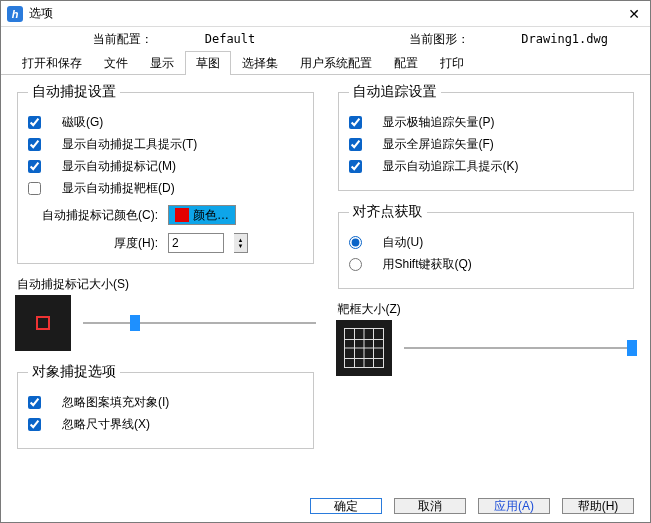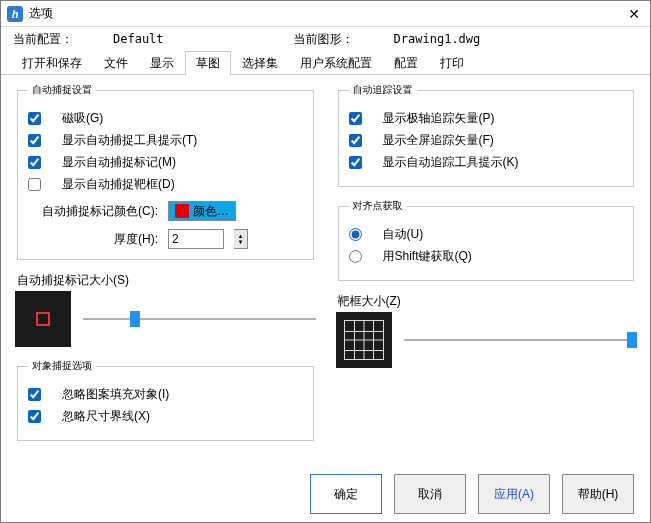--- a/index.html
+++ b/index.html
@@ -18,35 +18,35 @@
     height:26px; display:flex; align-items:center; justify-content:space-between;
     padding:0 6px; border-bottom:1px solid #dcdcdc;
   }
   .title-left { display:flex; align-items:center; gap:6px; }
   .app-icon {
     width:16px; height:16px; background:#2a7bdc; border-radius:3px;
     display:flex; align-items:center; justify-content:center;
     color:#fff; font-style:italic; font-weight:bold; font-size:11px;
   }
   .close-x { font-size:14px; width:20px; text-align:center; cursor:default; }
-  .inforow { height:24px; display:flex; align-items:center; padding:0 12px; gap:10px; }
+  .inforow { height:24px; display:flex; align-items:center; padding:0 12px; gap:22px;justify-content:flex-end; }
   .inforow .lbl { }
   .inforow .val { font-family:"SimSun", monospace; margin-right:30px; }
   .tabs { display:flex; border-bottom:1px solid #c8c8c8; padding:0 10px; height:24px; align-items:flex-end; }
   .tab {
     padding:3px 10px; border:1px solid transparent; border-bottom:none;
     position:relative; top:1px; cursor:default;
   }
   .tab.active { border-color:#c8c8c8; background:#fff; }
   .content { padding:8px 14px 4px 14px; display:flex; gap:20px; }
   .col { flex:1; display:flex; flex-direction:column; gap:12px; }
   fieldset {
     border:1px solid #c8c8c8; border-radius:0; padding:8px 10px 10px 10px;
   }
-  legend { padding:0 4px; font-size:10px; }
+  legend { padding:0 4px; font-size:14px; }
   .chk-row { margin:5px 0; display:flex; align-items:center; gap:21px; }
   .chk-row input[type=checkbox], .chk-row input[type=radio] { margin:0; accent-color:#0a64c8; }
   .inline-row { display:flex; align-items:center; gap:10px; margin-top:8px; }
   .lbl-r { text-align:right; white-space:nowrap; }
   .color-btn {
     display:inline-flex; align-items:center; gap:4px;
     border:1px solid #888; padding:4px 6px; background:#0ea5e9; height:20px;
   }
   .swatch { width:14px; height:14px; display:inline-block; }
   .num-input {
@@ -71,21 +71,21 @@
   .target-grid::after  { top:50%; left:0; right:0; height:1px; transform:translateY(-.5px);}
   .target-grid .hline { position:absolute; left:0; right:0; height:1px; background:#ddd; }
   .target-grid .vline { position:absolute; top:0; bottom:0; width:1px; background:#ddd; }
   .slider {
     flex:1; height:18px; position:relative; background:transparent;
   }
   .slider .track { position:absolute; left:0; right:0; top:8px; height:2px; background:#b0b0b0;}
   .slider .thumb { position:absolute; top:1px; width:10px; height:16px; background:#1e90ff;}
   .btnbar { position:absolute; left:0; right:0; bottom:8px; display:flex; justify-content:flex-end; gap:12px; padding:0 16px; }
   .btn {
-    min-width:72px; height:40px; border:1px solid #888; background:#efefef;
+    min-width:72px; height:16px; border:1px solid #888; background:#efefef;
     display:inline-flex; align-items:center; justify-content:center; padding:0 10px;
     font-family:inherit; font-size:12px;
   }
   .btn.primary { border:1.5px solid #2a7bdc; background:#fff; }
   .btn.disabled { color:#1d4ed8; }
   .section-title { margin:0 0 2px 2px; }
 </style>
 </head>
 <body>
 

